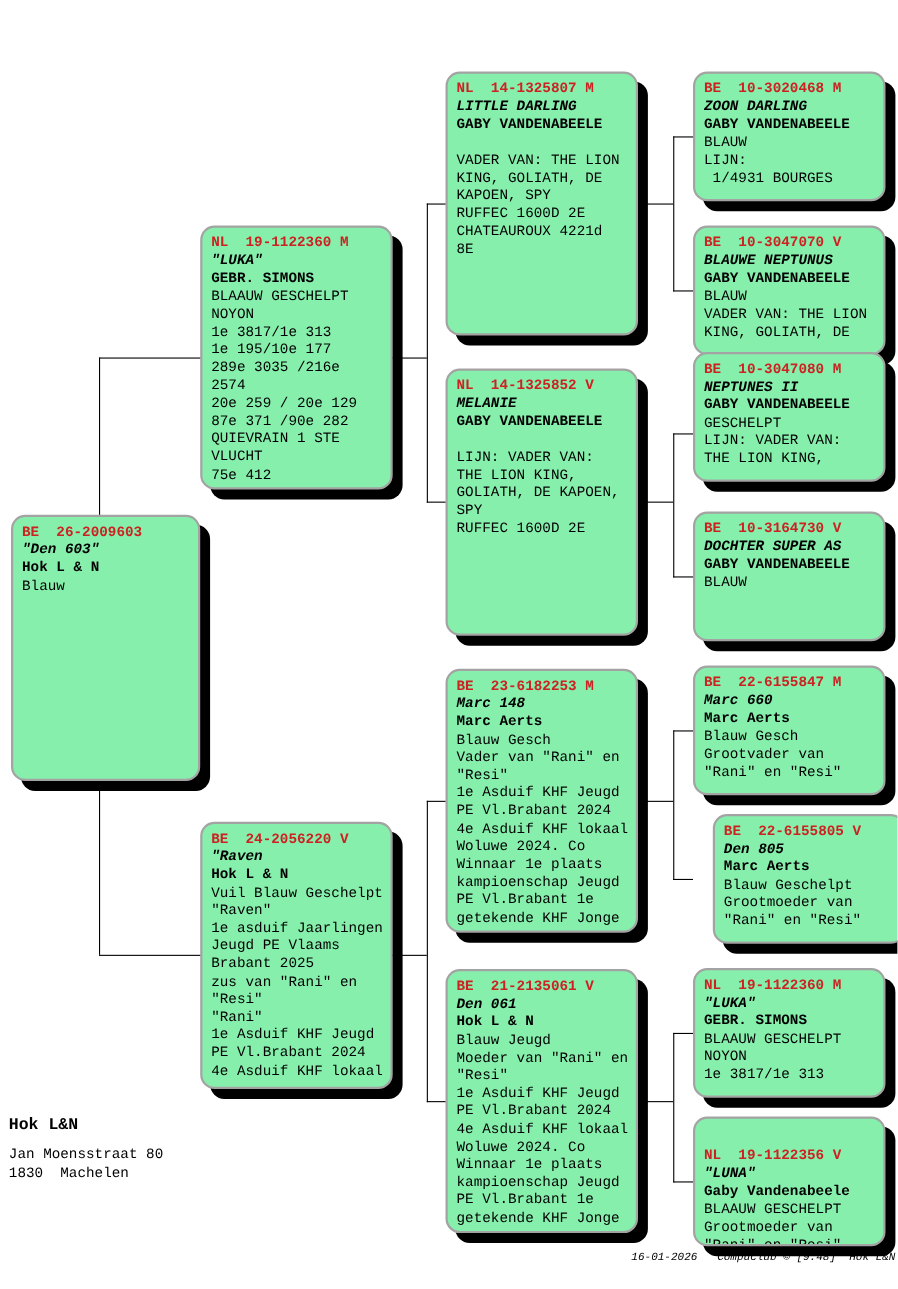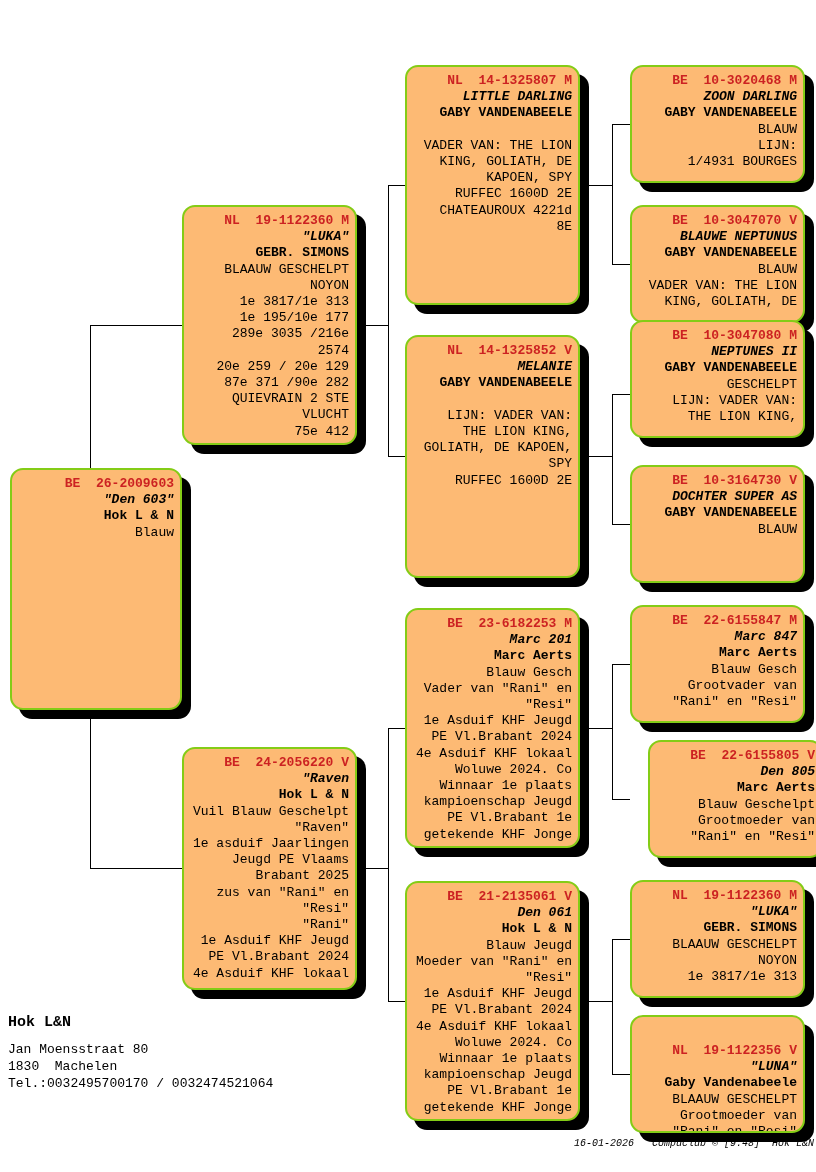--- a/index.html
+++ b/index.html
@@ -1,21 +1,21 @@
 <!DOCTYPE html>
 <html><head>
 <meta charset="utf-8">
 <style>
   html,body{margin:0;padding:0;background:#fff;}
   #canvas{position:relative;width:816px;height:1172px;background:#ffffff;overflow:hidden;
           font-family:"Liberation Mono","DejaVu Sans Mono",monospace;}
   .page-title{position:absolute;top:6px;left:0;width:100%;text-align:center;
               font-family:"Liberation Sans","DejaVu Sans",sans-serif;font-size:21px;color:#000;}
-  .box{position:absolute;background:#fdba74;border:2px solid #84cc16;border-radius:13px;
-       box-shadow:9px 9px 0 #000;box-sizing:border-box;padding:6px 6px 4px 8px;overflow:hidden;text-align:right;}
+  .box{position:absolute;background:#86efac;border:2px solid #a3a3a3;border-radius:13px;
+       box-shadow:9px 9px 0 #000;box-sizing:border-box;padding:6px 6px 4px 8px;overflow:hidden;}
   .box div{white-space:pre;font-size:13px;line-height:16.2px;color:#000;}
   .ring{color:#cc2222;font-weight:bold;}
   .pname{font-weight:bold;font-style:italic;}
   .breeder{font-weight:bold;}
   .seg{position:absolute;background:#000;}
   .footer-loft{position:absolute;left:8px;top:1014px;font-size:15px;font-weight:bold;color:#000;white-space:pre;}
   .footer-line{position:absolute;left:8px;font-size:13px;color:#000;white-space:pre;}
   .stamp{position:absolute;right:2px;top:1138px;font-size:10px;font-style:italic;color:#000;white-space:pre;}
 </style>
 </head>
@@ -34,21 +34,21 @@
         <div class="pname">"LUKA"</div>
         <div class="breeder">GEBR. SIMONS</div>
         <div>BLAAUW GESCHELPT</div>
         <div>NOYON</div>
         <div>1e 3817/1e 313</div>
         <div>1e 195/10e 177</div>
         <div>289e 3035 /216e</div>
         <div>2574</div>
         <div>20e 259 / 20e 129</div>
         <div>87e 371 /90e 282</div>
-        <div>QUIEVRAIN 2 STE</div>
+        <div>QUIEVRAIN 1 STE</div>
         <div>VLUCHT</div>
         <div>75e 412</div>
       </div>
       <div class="box" style="left: 182px; top: 747px; width: 175px; height: 243px;">
         <div class="ring" style="color: rgb(204, 34, 34);">BE  24-2056220 V</div>
         <div class="pname">"Raven</div>
         <div class="breeder">Hok L &amp; N</div>
         <div>Vuil Blauw Geschelpt</div>
         <div>"Raven"</div>
         <div>1e asduif Jaarlingen</div>
@@ -79,21 +79,21 @@
         <div class="breeder">GABY VANDENABEELE</div>
         <div>&nbsp;</div>
         <div>LIJN: VADER VAN:</div>
         <div>THE LION KING,</div>
         <div>GOLIATH, DE KAPOEN,</div>
         <div>SPY</div>
         <div>RUFFEC 1600D 2E</div>
       </div>
       <div class="box" style="left: 405px; top: 608px; width: 175px; height: 240px;">
         <div class="ring" style="color: rgb(204, 34, 34);">BE  23-6182253 M</div>
-        <div class="pname">Marc 201</div>
+        <div class="pname">Marc 148</div>
         <div class="breeder">Marc Aerts</div>
         <div>Blauw Gesch</div>
         <div>Vader van "Rani" en</div>
         <div>"Resi"</div>
         <div>1e Asduif KHF Jeugd</div>
         <div>PE Vl.Brabant 2024</div>
         <div>4e Asduif KHF lokaal</div>
         <div>Woluwe 2024. Co</div>
         <div>Winnaar 1e plaats</div>
         <div>kampioenschap Jeugd</div>
@@ -141,21 +141,21 @@
         <div>THE LION KING,</div>
       </div>
       <div class="box" style="left: 630px; top: 465px; width: 175px; height: 118px;">
         <div class="ring" style="color: rgb(204, 34, 34);">BE  10-3164730 V</div>
         <div class="pname">DOCHTER SUPER AS</div>
         <div class="breeder">GABY VANDENABEELE</div>
         <div>BLAUW</div>
       </div>
       <div class="box" style="left: 630px; top: 605px; width: 175px; height: 118px;">
         <div class="ring" style="color: rgb(204, 34, 34);">BE  22-6155847 M</div>
-        <div class="pname">Marc 847</div>
+        <div class="pname">Marc 660</div>
         <div class="breeder">Marc Aerts</div>
         <div>Blauw Gesch</div>
         <div>Grootvader van</div>
         <div>"Rani" en "Resi"</div>
       </div>
       <div class="box" style="left: 648px; top: 740px; width: 175px; height: 118px;">
         <div class="ring" style="color: rgb(204, 34, 34);">BE  22-6155805 V</div>
         <div class="pname">Den 805</div>
         <div class="breeder">Marc Aerts</div>
         <div>Blauw Geschelpt</div>
@@ -205,15 +205,14 @@
       <div class="seg" style="left: 612px; top: 664px; width: 18px; height: 1px;"></div>
       <div class="seg" style="left: 612px; top: 799px; width: 18px; height: 1px;"></div>
       <div class="seg" style="left: 580px; top: 1001px; width: 32px; height: 1px;"></div>
       <div class="seg" style="left: 612px; top: 939px; width: 1px; height: 136px;"></div>
       <div class="seg" style="left: 612px; top: 939px; width: 18px; height: 1px;"></div>
       <div class="seg" style="left: 612px; top: 1074px; width: 18px; height: 1px;"></div>
     </div>
   <div class="footer-loft">Hok L&amp;N</div>
   <div class="footer-line" style="top:1042px">Jan Moensstraat 80</div>
   <div class="footer-line" style="top:1059px">1830  Machelen</div>
-  <div class="footer-line" style="top:1076px">Tel.:0032495700170 / 0032474521064</div>
   <div class="stamp">16-01-2026   Compuclub © [9.48]  Hok L&amp;N</div>
 </div>
 
 </body></html>

